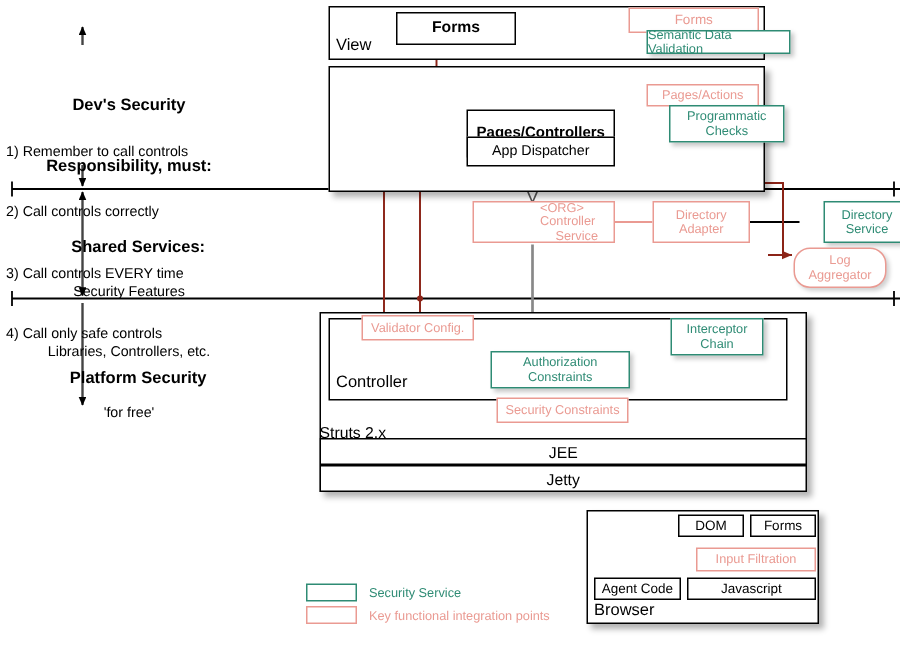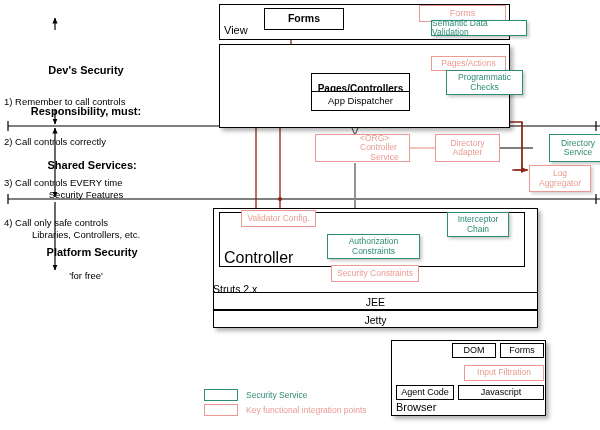--- a/index.html
+++ b/index.html
@@ -173,29 +173,29 @@
   <div class="box b-pink" style="left:435px;top:134px;width:65px;height:28px;font-size:8.5px;flex-direction:column;">
     <span>Directory</span>
     <span>Adapter</span>
   </div>
 
   <div class="box b-teal" style="left:533px;top:134px;width:58px;height:28px;font-size:8.5px;flex-direction:column;">
     <span>Directory</span>
     <span>Service</span>
   </div>
 
-  <div class="box b-pink b-pink-sh" style="left:529px;top:165px;width:62px;height:27px;font-size:8.5px;flex-direction:column;">
+  <div class="box b-pink b-pink-sh" style="left:529px;top:165px;width:62px;height:27px;font-size:8.5px;flex-direction:column;border-radius:11px;">
     <span>Log</span>
     <span>Aggregator</span>
   </div>
 
   <div class="panel panel-sh" style="left:213px;top:208px;width:325px;height:120px;"></div>
 
   <div class="panel" style="left:219px;top:212px;width:306px;height:55px;"></div>
-  <div class="lbl" style="left:224px;top:249px;font-size:16px;">Controller</div>
+  <div class="lbl" style="left:224px;top:249px;font-size:11px;">Controller</div>
 
   <div class="box b-pink" style="left:241px;top:210px;width:75px;height:17px;font-size:8.5px;">Validator Config.</div>
 
   <div class="box b-teal" style="left:311px;top:234px;width:93px;height:25px;font-size:8.5px;flex-direction:column;">
     <span>Authorization</span>
     <span>Constraints</span>
   </div>
 
   <div class="box b-teal" style="left:431px;top:212px;width:62px;height:25px;font-size:8.5px;flex-direction:column;">
     <span>Interceptor</span>

